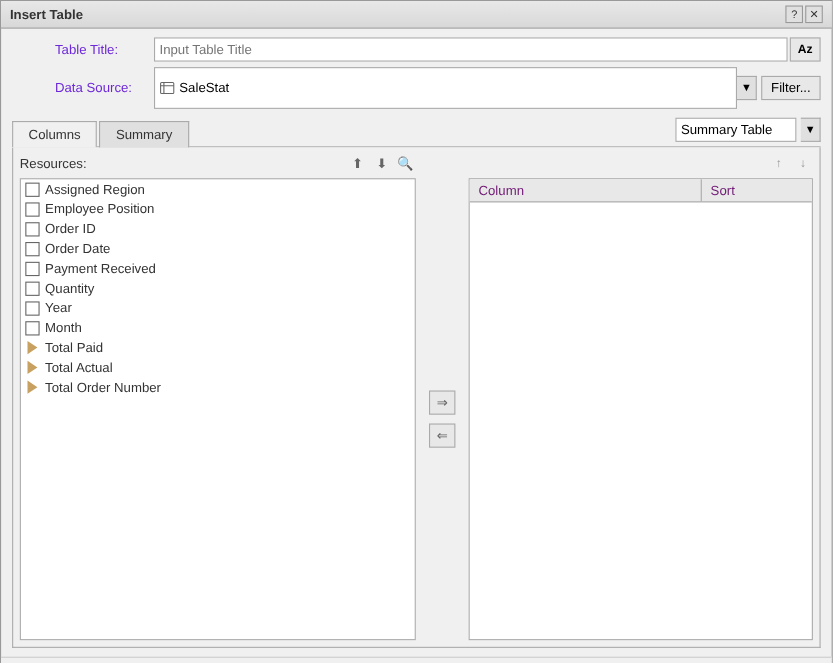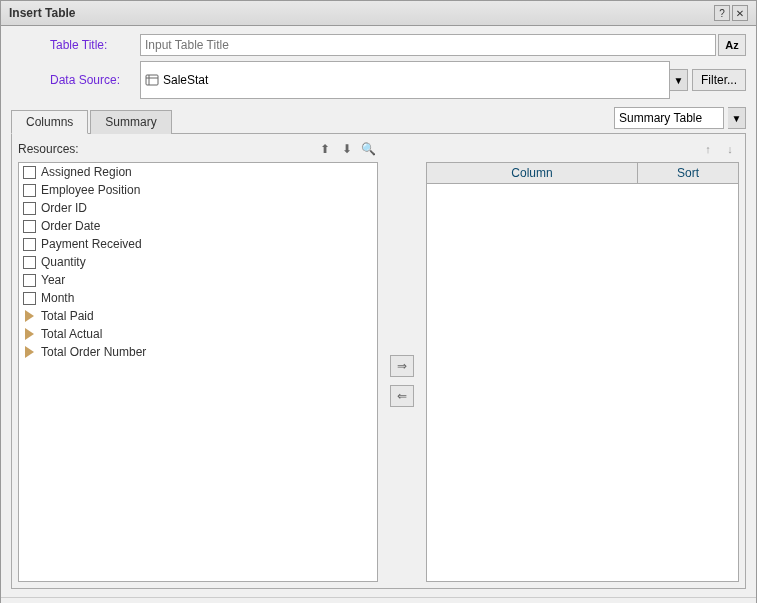--- a/index.html
+++ b/index.html
@@ -312,23 +312,22 @@
       min-height: 420px;
     }
     .column-table-header {
       display: flex;
       background: #e8e8e8;
       border-bottom: 1px solid #aaa;
     }
     .col-header {
       padding: 3px 8px;
       font-size: 12px;
-      color: #0c4a6e;
+      color: #701a75;
       border-right: 1px solid #aaa;
-      text-align: center;
     }
     .col-header:last-child {
       border-right: none;
     }
     .col-column {
       flex: 1;
     }
     .col-sort {
       width: 100px;
     }

